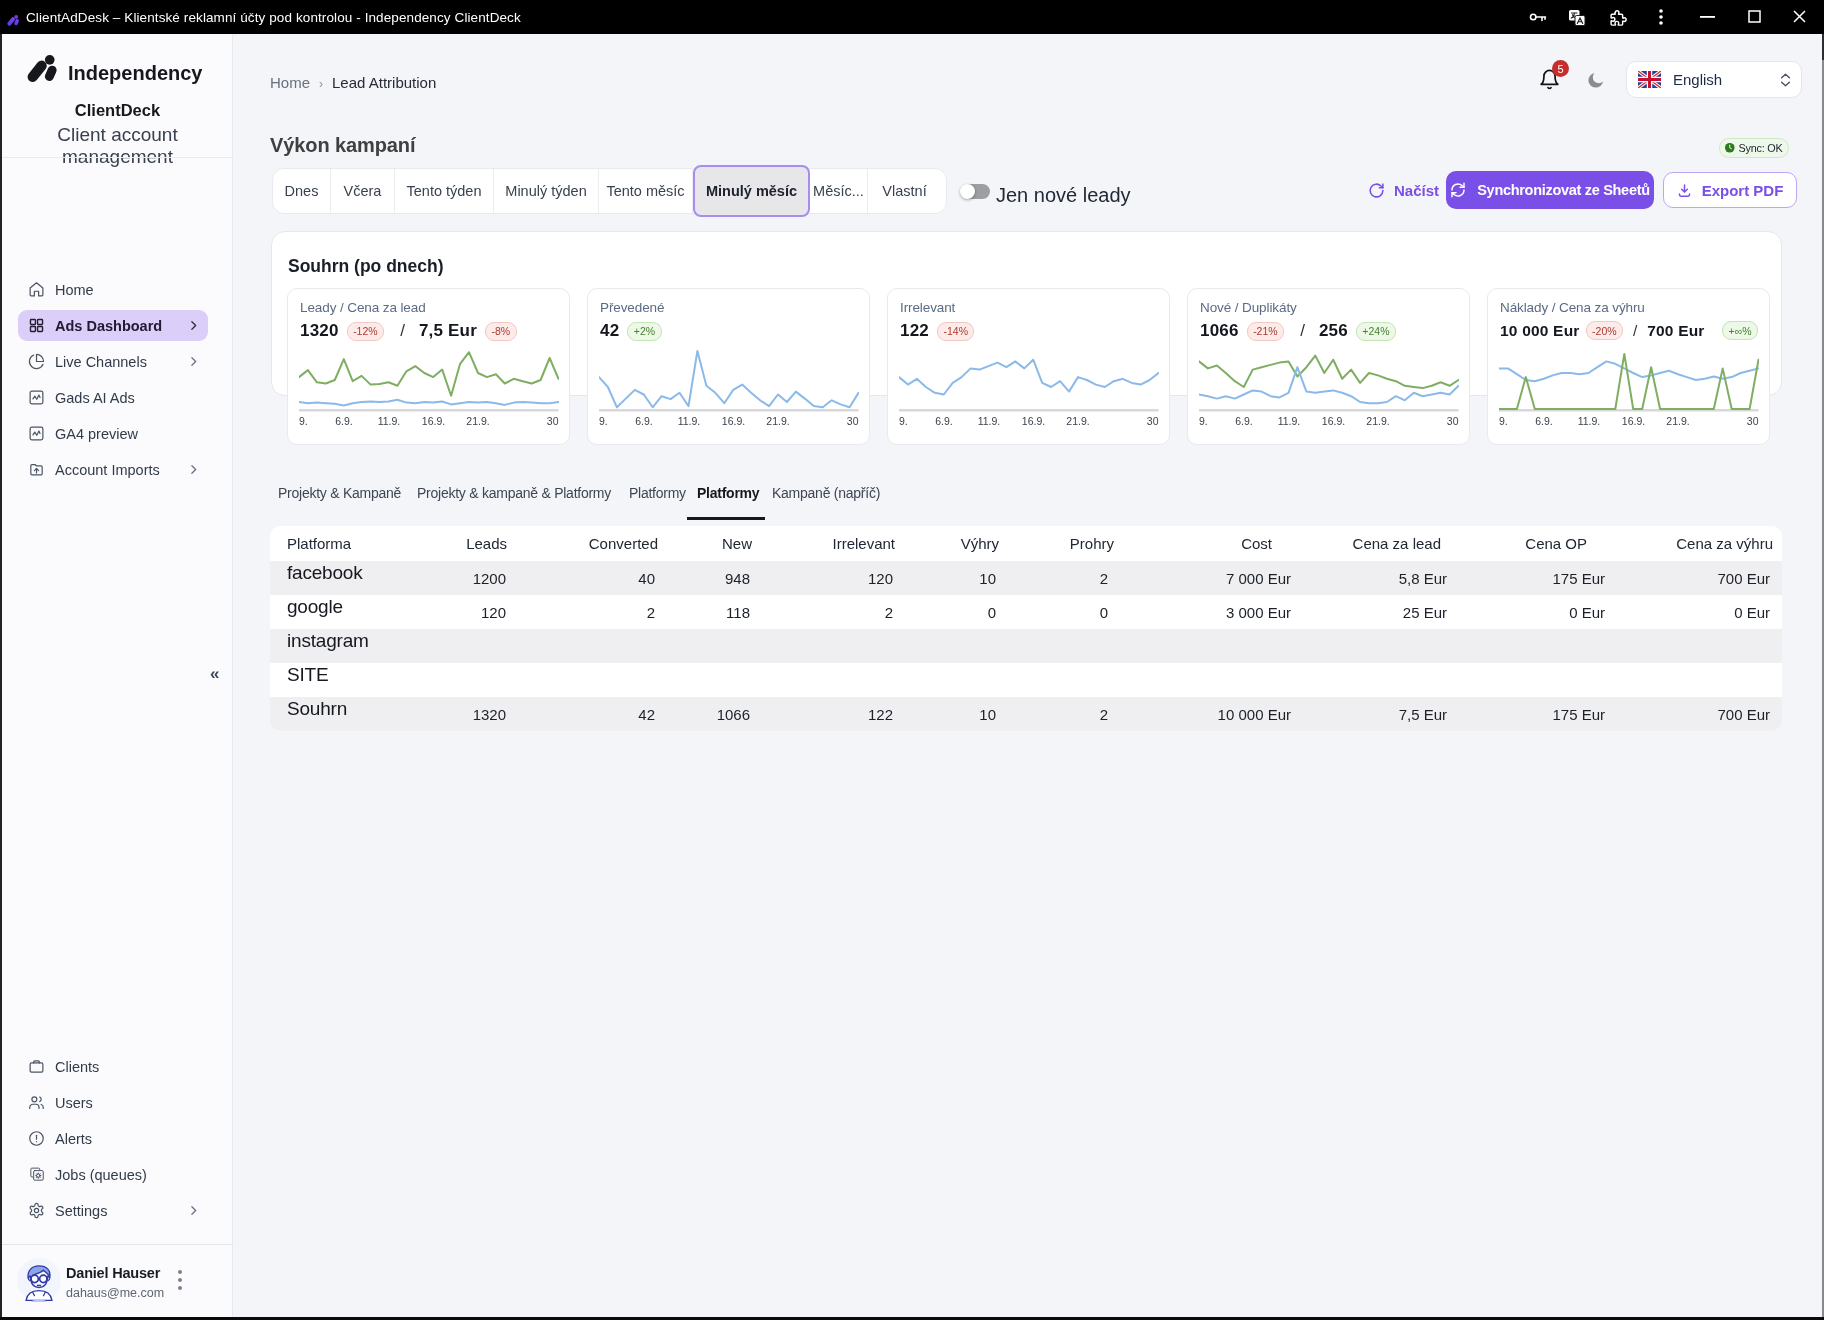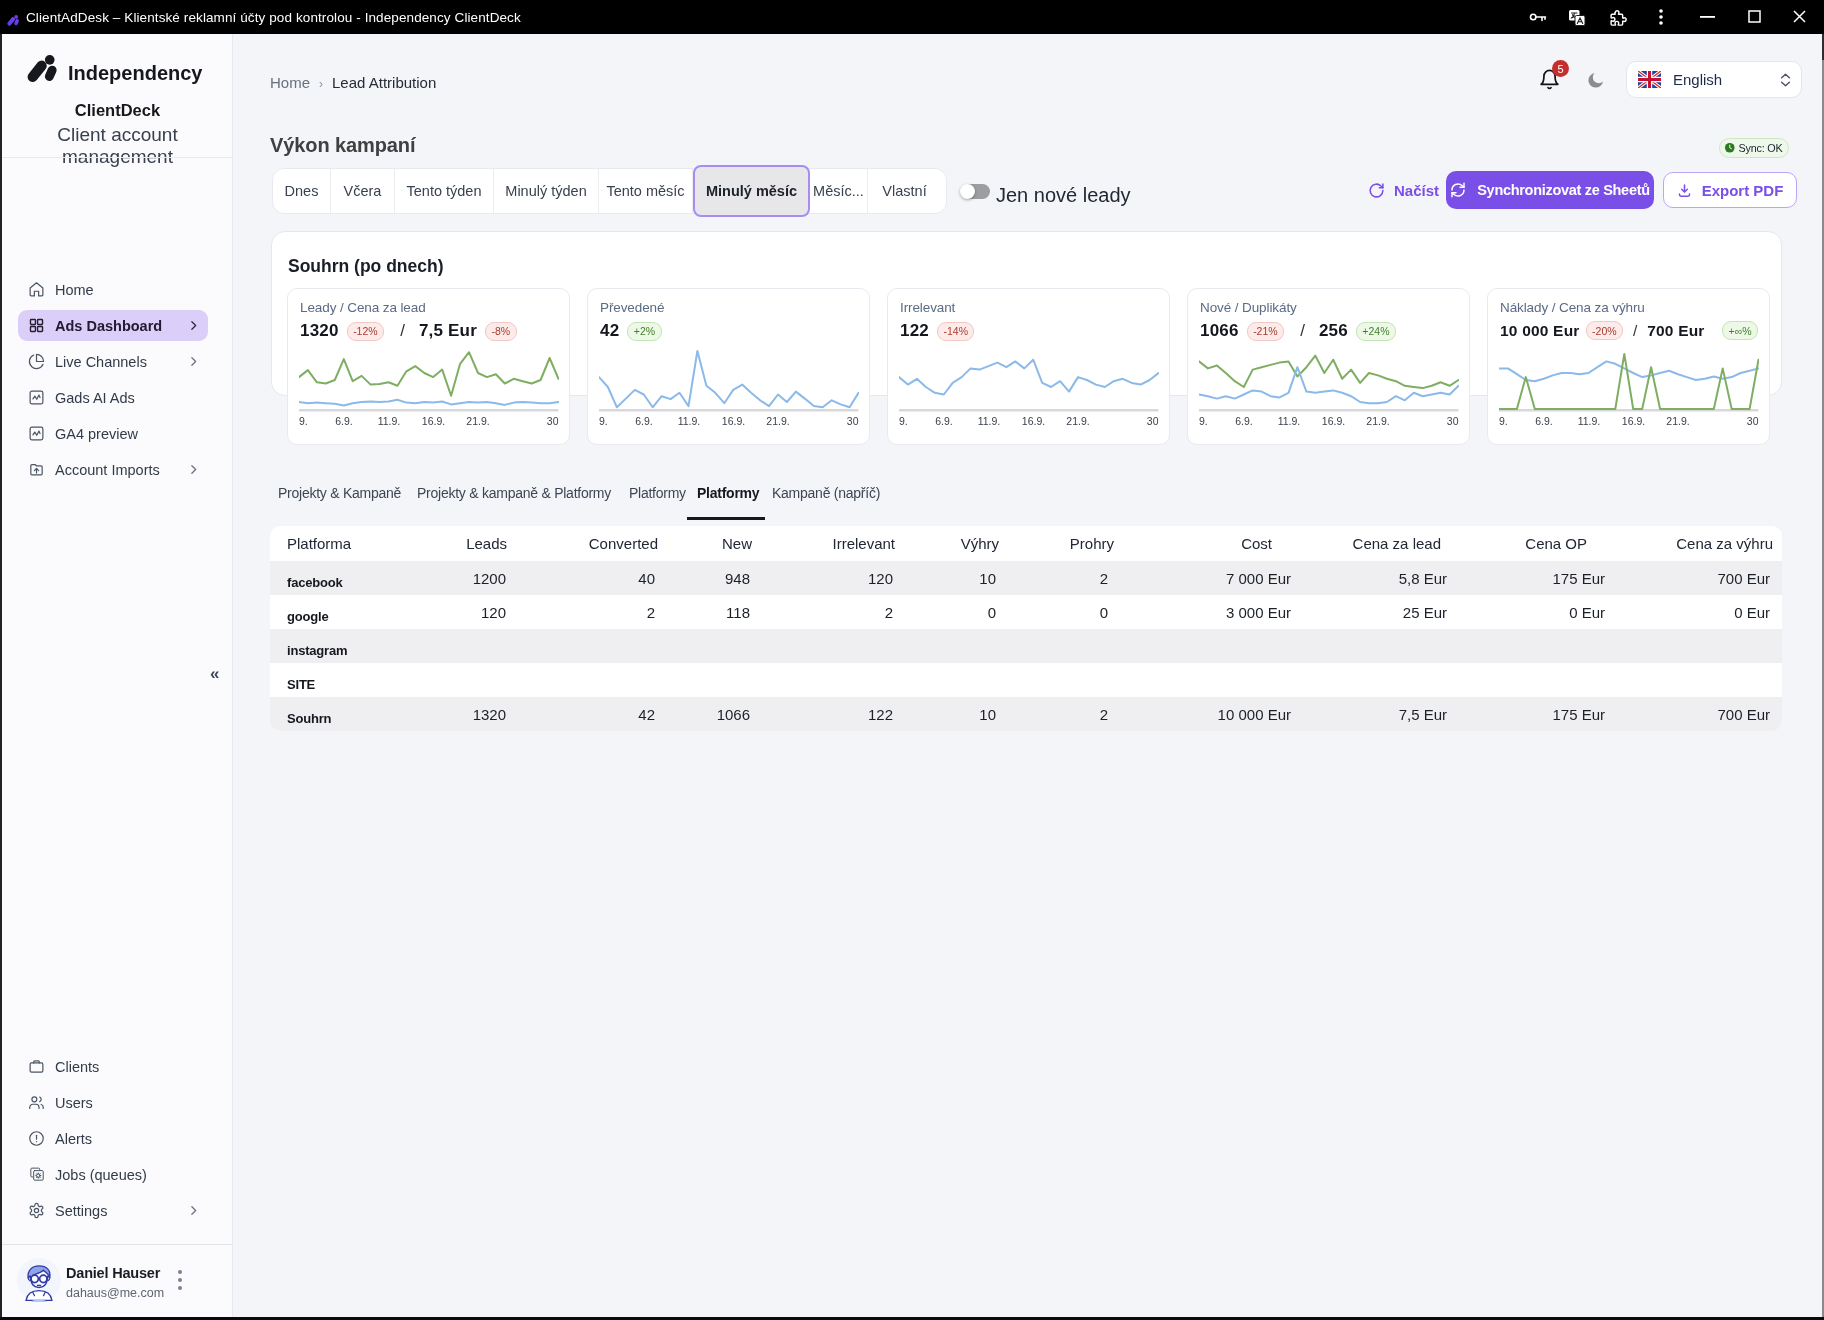--- a/index.html
+++ b/index.html
@@ -85,21 +85,21 @@
 .ttab{position:absolute;top:485px;font-size:14px;letter-spacing:-.25px;color:#3d4654}
 .ttab.on{color:#15181f;font-weight:700}
 .tunder{position:absolute;left:687px;top:517px;width:78px;height:2.5px;background:#16181d}
 
 .table{position:absolute;left:270px;top:526px;width:1512px;height:205px;background:#fff;border-radius:10px;overflow:hidden}
 .thead{position:absolute;left:0;top:0;width:1512px;height:35px}
 .thc{position:absolute;top:9px;font-size:15px;color:#212835}
 .thr{position:absolute;top:9px;font-size:15px;color:#212835}
 .trow{position:absolute;left:0;width:1512px;height:34px}
 .trow.g{background:#efeff1}
-.tpn{position:absolute;left:17px;top:14px;font-size:13px;letter-spacing:-.2px;font-weight:700;color:#15181f}
+.tpn{position:absolute;left:17px;top:1px;font-size:19px;letter-spacing:-.2px;font-weight:400;color:#15181f}
 .tv{position:absolute;top:9px;font-size:15px;color:#1b2029}
 .thr,.tv{text-align:right}
 </style></head>
 <body>
 <div class="titlebar">
   <span class="tblogo"><svg width="13" height="11" viewBox="0 0 34 30">
         <defs>
           <linearGradient id="lg" x1="0" y1="1" x2="1" y2="0">
             <stop offset="0" stop-color="#4f46e5"></stop>
             <stop offset="1" stop-color="#7c3aed"></stop>

